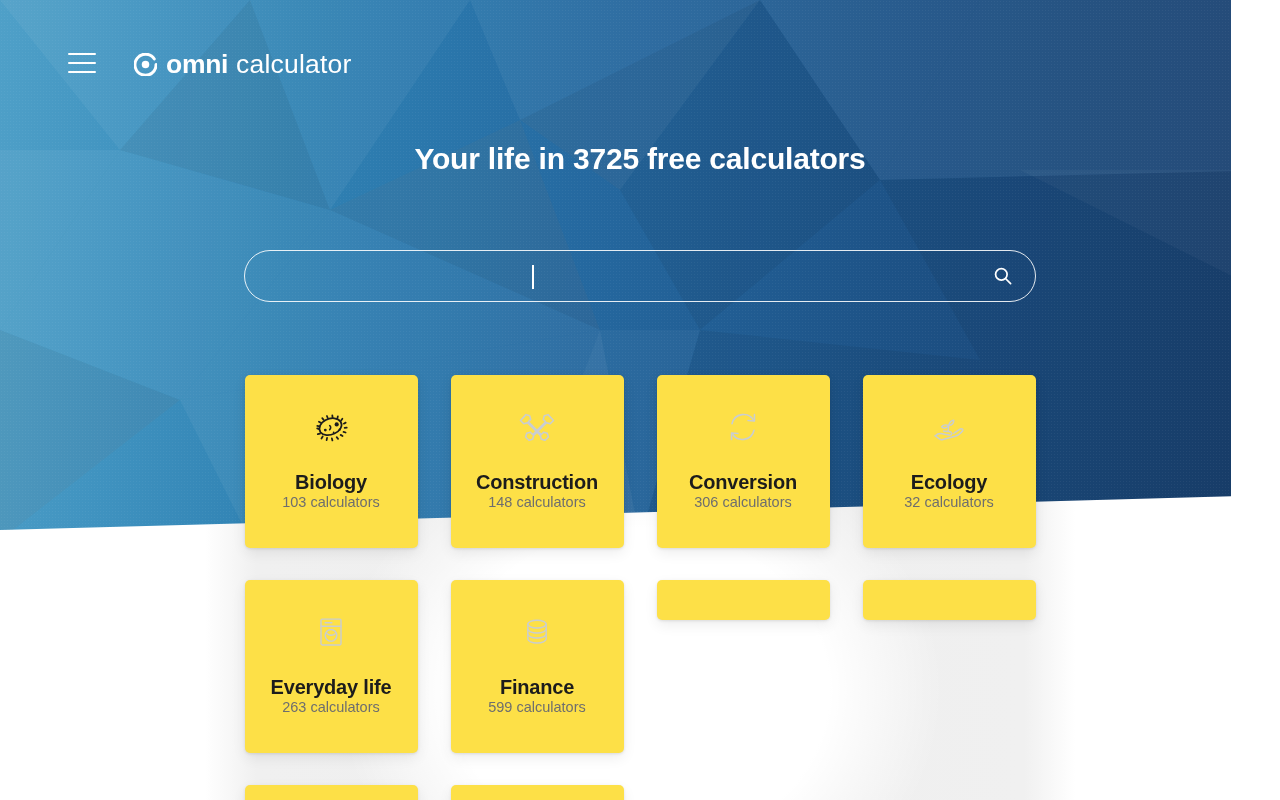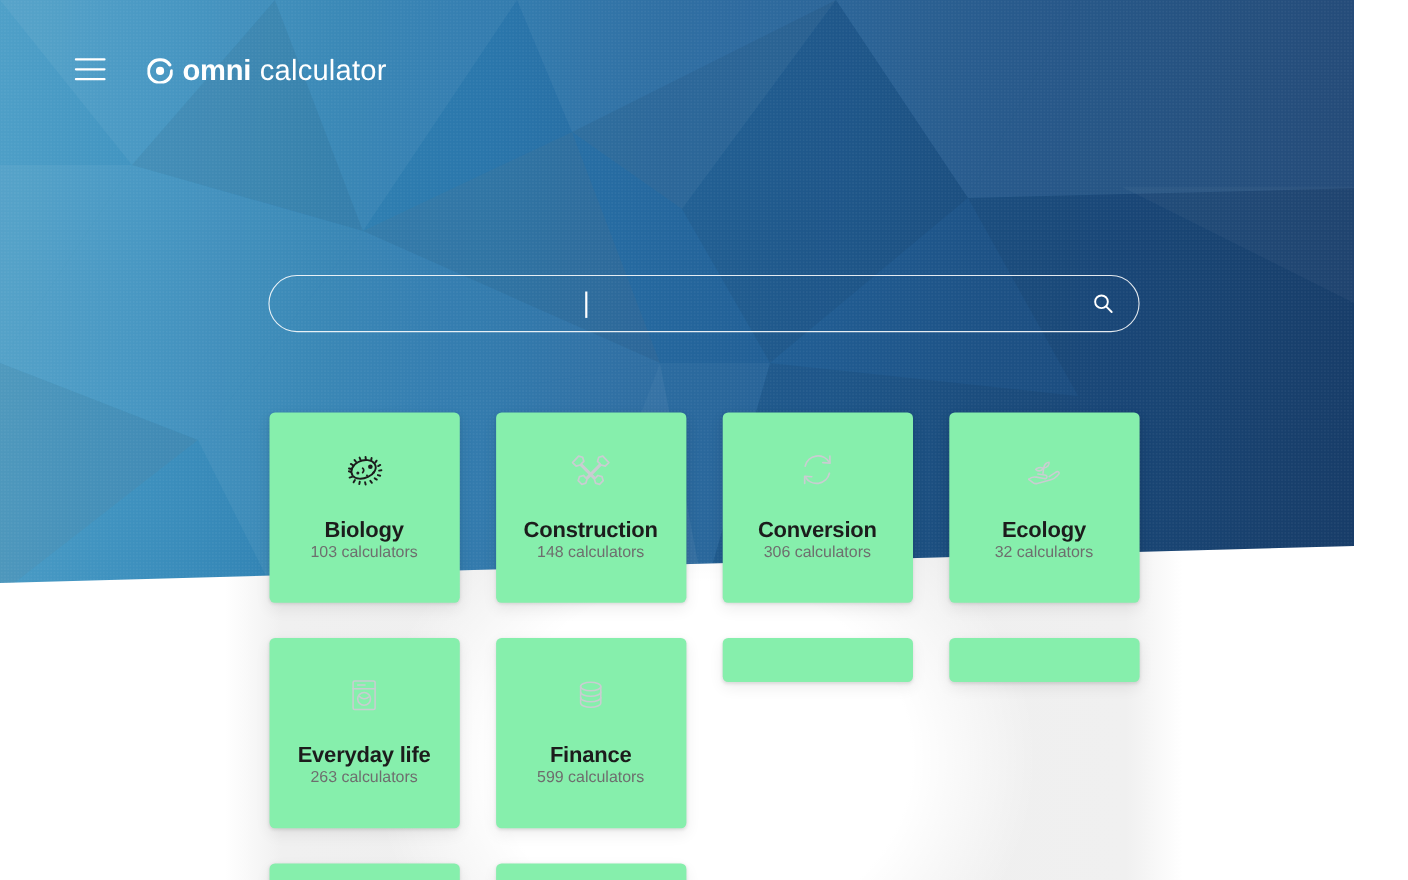--- a/index.html
+++ b/index.html
@@ -106,21 +106,21 @@
   .grid {
     position:absolute; top:375px; left:0; width:1280px;
     display:grid;
     grid-template-columns:repeat(4, 173px);
     justify-content:center;
     column-gap:33px;
     row-gap:32px;
     z-index:5;
   }
   .card {
-    width:173px; height:173px; background:#86efac;
+    width:173px; height:173px; background:#fde047;
     border-radius:5px;
     box-shadow:0 1px 3px rgba(0,0,0,.10), 0 5px 14px rgba(0,0,0,.07);
     display:flex; flex-direction:column; align-items:center;
     cursor:pointer; text-decoration:none;
     padding-top:29px;
   }
   .card-icon {
     height:46px; display:flex; align-items:center; justify-content:center;
   }
   .card-title {
@@ -183,20 +183,21 @@
     <div class="brand">
       <svg class="brand-mark" viewBox="0 0 24 24">
         <path d="M21.2 6.2A11 11 0 1 0 23 12" fill="none" stroke="#ffffff" stroke-width="3.1" stroke-linecap="round"></path>
         <circle cx="12" cy="12" r="3.9" fill="#ffffff"></circle>
       </svg>
       <span class="brand-omni">omni</span>
       <span class="brand-calc">calculator</span>
     </div>
   </div>
 
+  <h1 class="headline">Your life in 3725 free calculators</h1>
 
   <div class="search-wrap">
     <input class="search-input" type="text" placeholder="" style="">
     <div class="fake-caret"></div>
     <button class="search-btn">
       <svg width="22" height="22" viewBox="0 0 24 24">
         <circle cx="10.2" cy="10.2" r="6.3" fill="none" stroke="#ffffff" stroke-width="1.9"></circle>
         <line x1="15" y1="15" x2="20.3" y2="20.3" stroke="#ffffff" stroke-width="1.9" stroke-linecap="round"></line>
       </svg>
     </button>

